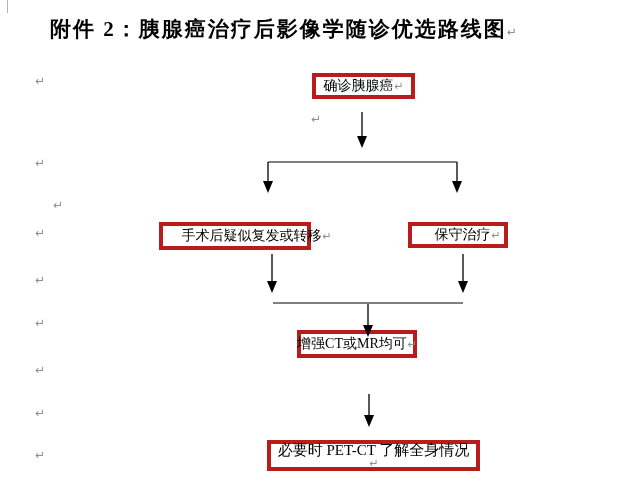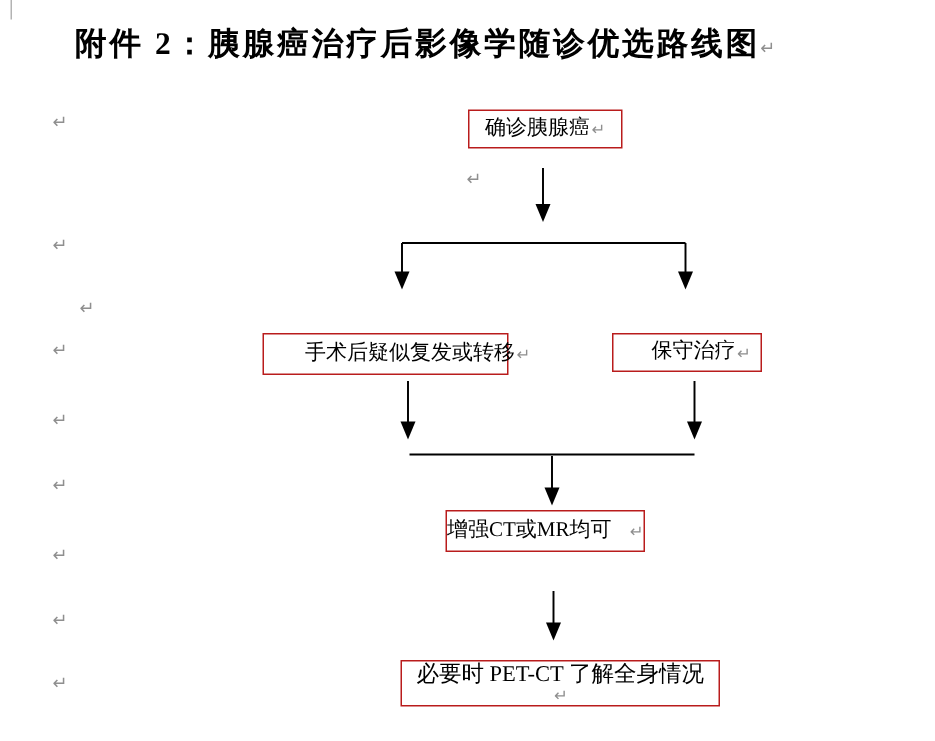--- a/index.html
+++ b/index.html
@@ -35,34 +35,34 @@
     letter-spacing: 0;
     font-weight: normal;
   }
   .margin-mark {
     position: absolute;
     font-size: 12px;
     line-height: 12px;
   }
   .fc-box {
     position: absolute;
-    border: 1px solid #b91c1c;
+    border: 4px solid #b91c1c;
     background: #ffffff;
     display: flex;
     align-items: center;
     justify-content: center;
     font-size: 14px;
     white-space: nowrap;
     line-height: 1;
   }
   .fc-box .pilcrow { font-size: 11px; margin-left: 1px; }
   .box-diagnosis    { left: 312px; top: 73px;  width: 103px; height: 26px; }
-  .box-postsurgery  { left: 175px; top: 222px; width: 164px; height: 28px; padding-left: 43px; }
+  .box-postsurgery  { left: 159px; top: 222px; width: 152px; height: 28px; padding-left: 43px; }
   .box-conservative { left: 408px; top: 222px; width: 100px; height: 26px; padding-left: 19px; }
-  .box-ctmr         { left: 297px; top: 340px; width: 133px; height: 28px; justify-content: space-between; }
+  .box-ctmr         { left: 297px; top: 330px; width: 120px; height: 28px; }
   .box-petct        { left: 267px; top: 440px; width: 213px; height: 31px; font-size: 15px; flex-direction: column; }
   .connectors {
     position: absolute;
     left: 0; top: 0;
     width: 623px; height: 494px;
     pointer-events: none;
   }
 </style>
 </head>
 <body>

